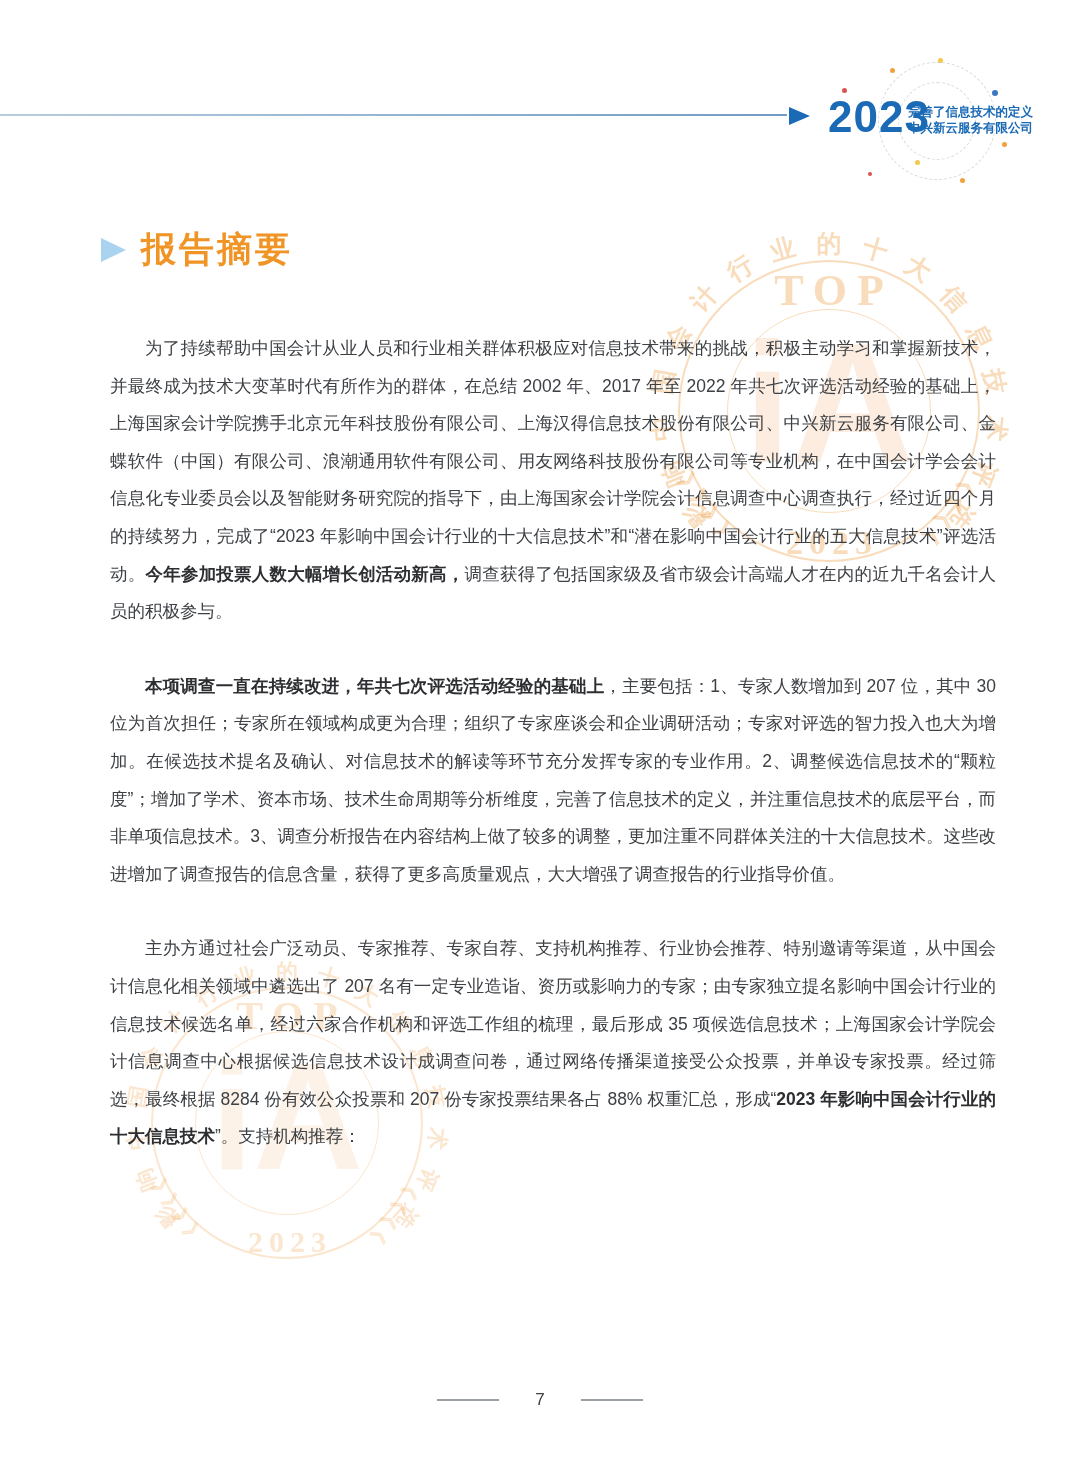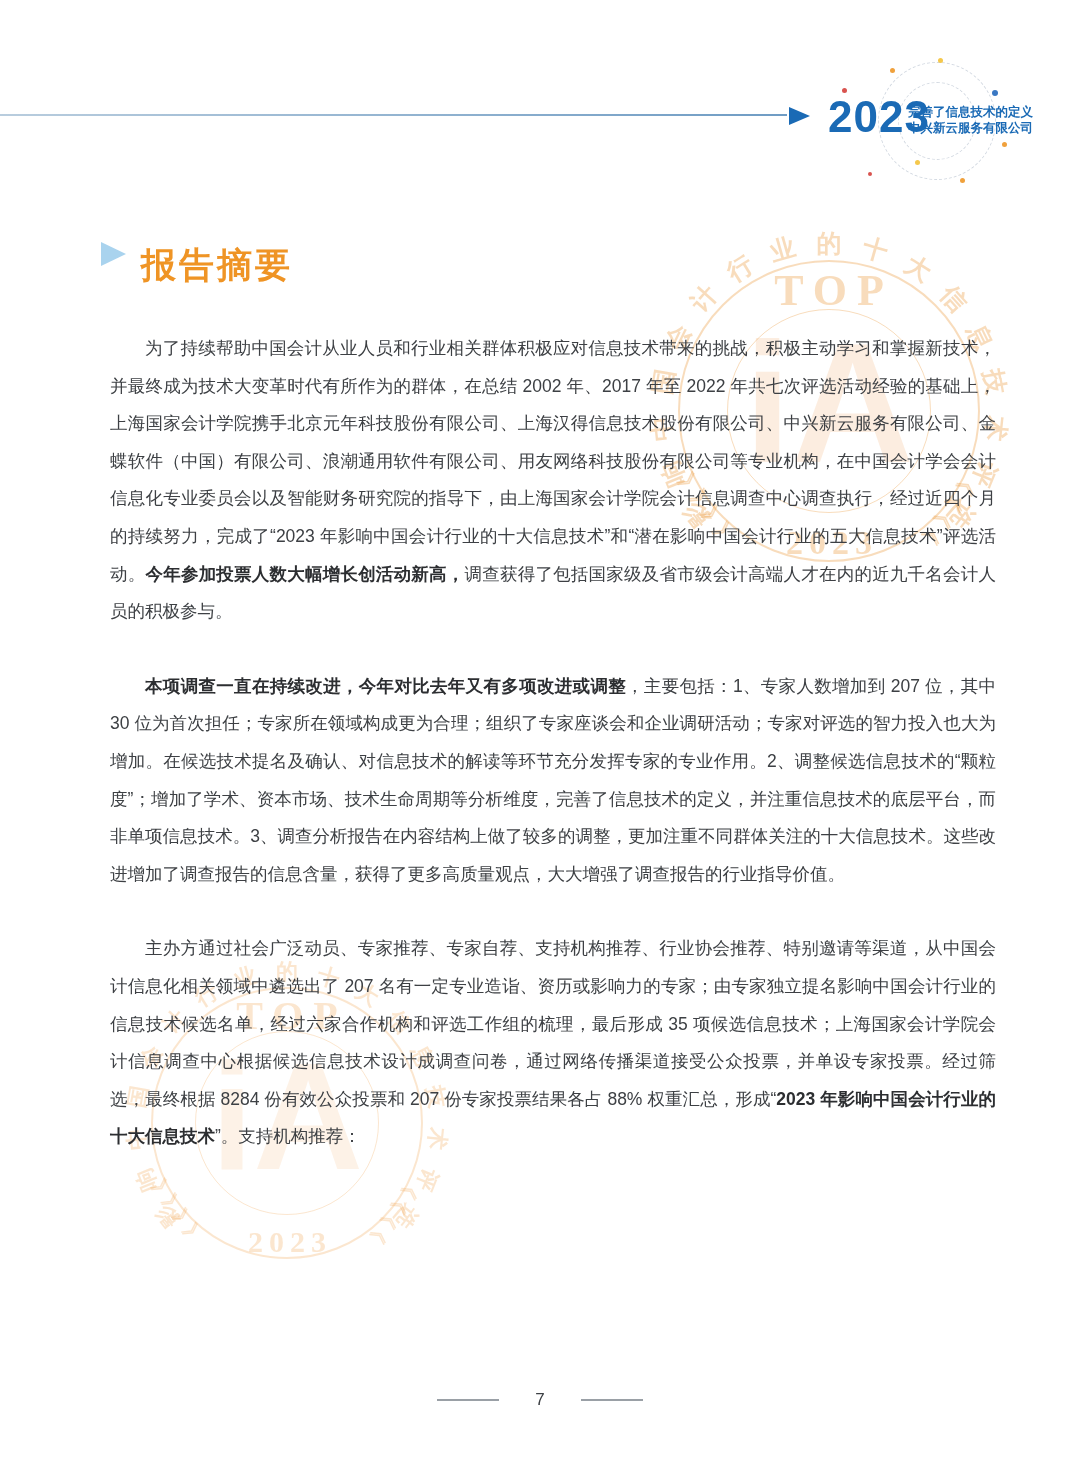--- a/index.html
+++ b/index.html
@@ -25,21 +25,21 @@
   .logo-dot{position:absolute;border-radius:50%;width:6px;height:6px;}
   .logo-year{
     position:absolute;left:8px;top:32px;font-size:44px;font-weight:800;
     color:#1a6ab5;letter-spacing:1px;
   }
   .logo-sub{
     position:absolute;left:88px;top:44px;font-size:12.5px;font-weight:700;
     color:#1a6ab5;line-height:16px;white-space:nowrap;
   }
   
-  .section-title{position:absolute;left:101px;top:226px;display:flex;z-index:2;margin-top:16px;}
+  .section-title{position:absolute;left:101px;top:226px;display:flex;align-items:center;z-index:2;}
   .title-arrow{
     width:0;height:0;margin-right:15px;
     border-top:12px solid transparent;border-bottom:12px solid transparent;
     border-left:25px solid #a9d3ee;
   }
   .page-title{
     font-family:"Liberation Serif","DejaVu Serif",serif;
     font-size:35px;font-weight:700;color:#ef9425;letter-spacing:3px;
   }
   
@@ -188,21 +188,21 @@
     </div>
 </div>
 
 <div class="section-title">
   <div class="title-arrow"></div>
   <div class="page-title">报告摘要</div>
 </div>
 
 <div class="content">
     <p class="para"><span>为了持续帮助中国会计从业人员和行业相关群体积极应对信息技术带来的挑战，积极主动学习和掌握新技术，并最终成为技术大变革时代有所作为的群体，在总结 2002 年、2017 年至 2022 年共七次评选活动经验的基础上，上海国家会计学院携手北京元年科技股份有限公司、上海汉得信息技术股份有限公司、中兴新云服务有限公司、金蝶软件（中国）有限公司、浪潮通用软件有限公司、用友网络科技股份有限公司等专业机构，在中国会计学会会计信息化专业委员会以及智能财务研究院的指导下，由上海国家会计学院会计信息调查中心调查执行，经过近四个月的持续努力，完成了“2023 年影响中国会计行业的十大信息技术”和“潜在影响中国会计行业的五大信息技术”评选活动。</span><span class="b">今年参加投票人数大幅增长创活动新高，</span><span>调查获得了包括国家级及省市级会计高端人才在内的近九千名会计人员的积极参与。</span></p>
-    <p class="para"><span class="b">本项调查一直在持续改进，今年对比去年又有多项改进或调整</span><span>，主要包括：1、专家人数增加到 207 位，其中 30 位为首次担任；专家所在领域构成更为合理；组织了专家座谈会和企业调研活动；专家对评选的智力投入也大为增加。在候选技术提名及确认、对信息技术的解读等环节充分发挥专家的专业作用。2、调整候选信息技术的“颗粒度”；增加了学术、资本市场、技术生命周期等分析维度，完善了信息技术的定义，并注重信息技术的底层平台，而非单项信息技术。3、调查分析报告在内容结构上做了较多的调整，更加注重不同群体关注的十大信息技术。这些改进增加了调查报告的信息含量，获得了更多高质量观点，大大增强了调查报告的行业指导价值。</span></p>
+    <p class="para"><span class="b">本项调查一直在持续改进，年共七次评选活动经验的基础上</span><span>，主要包括：1、专家人数增加到 207 位，其中 30 位为首次担任；专家所在领域构成更为合理；组织了专家座谈会和企业调研活动；专家对评选的智力投入也大为增加。在候选技术提名及确认、对信息技术的解读等环节充分发挥专家的专业作用。2、调整候选信息技术的“颗粒度”；增加了学术、资本市场、技术生命周期等分析维度，完善了信息技术的定义，并注重信息技术的底层平台，而非单项信息技术。3、调查分析报告在内容结构上做了较多的调整，更加注重不同群体关注的十大信息技术。这些改进增加了调查报告的信息含量，获得了更多高质量观点，大大增强了调查报告的行业指导价值。</span></p>
     <p class="para"><span>主办方通过社会广泛动员、专家推荐、专家自荐、支持机构推荐、行业协会推荐、特别邀请等渠道，从中国会计信息化相关领域中遴选出了 207 名有一定专业造诣、资历或影响力的专家；由专家独立提名影响中国会计行业的信息技术候选名单，经过六家合作机构和评选工作组的梳理，最后形成 35 项候选信息技术；上海国家会计学院会计信息调查中心根据候选信息技术设计成调查问卷，通过网络传播渠道接受公众投票，并单设专家投票。经过筛选，最终根据 8284 份有效公众投票和 207 份专家投票结果各占 88% 权重汇总，形成“</span><span class="b">2023 年影响中国会计行业的十大信息技术</span><span>”。支持机构推荐：</span></p>
   </div>
 
 <div class="footer">
   <div class="dash"></div>
   <div class="page-num">7</div>
   <div class="dash"></div>
 </div>
 
 </body></html>

